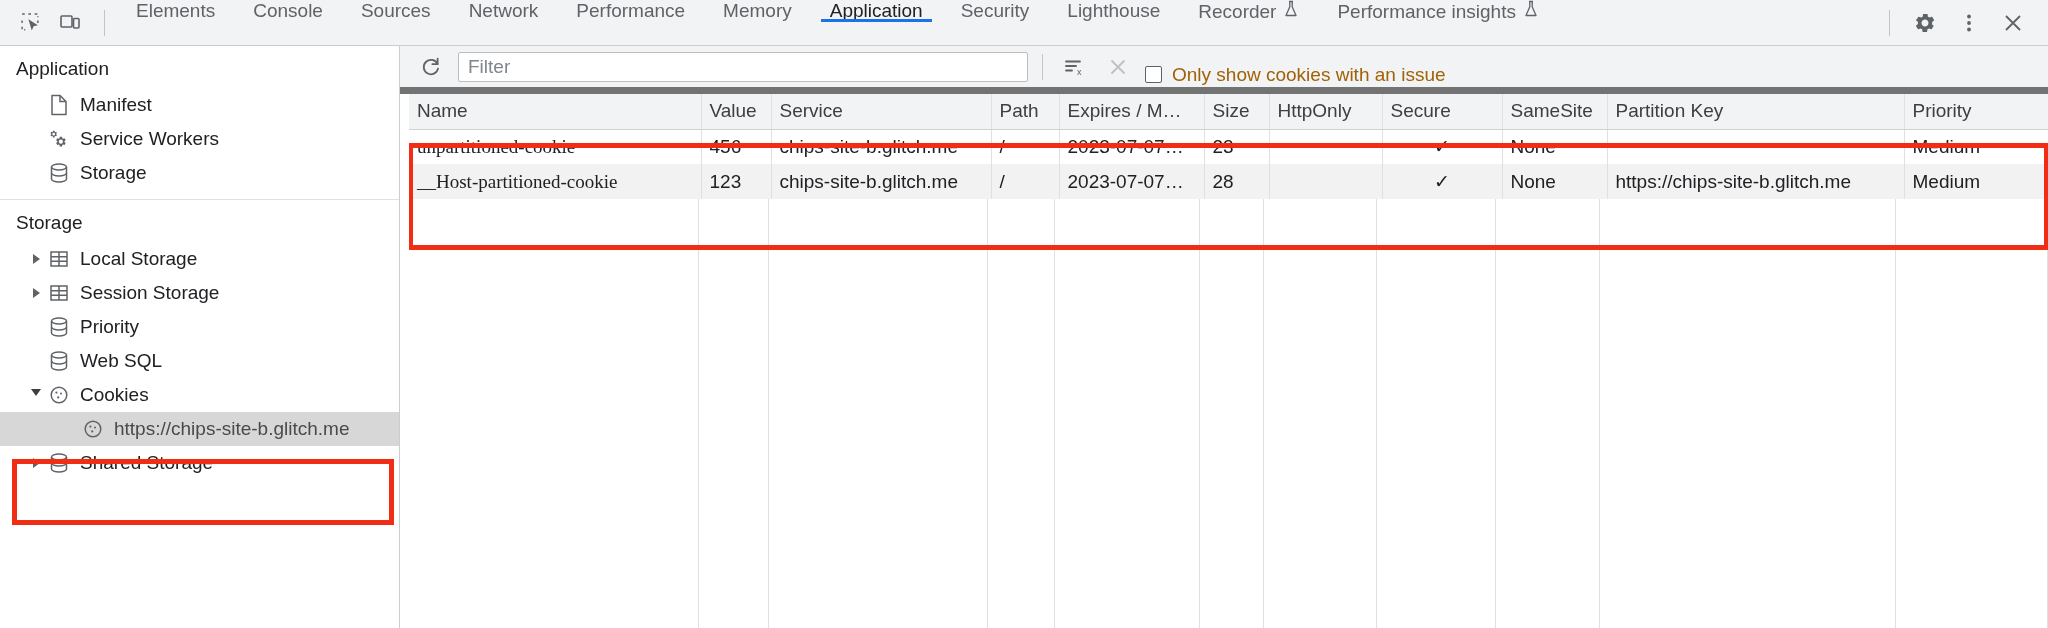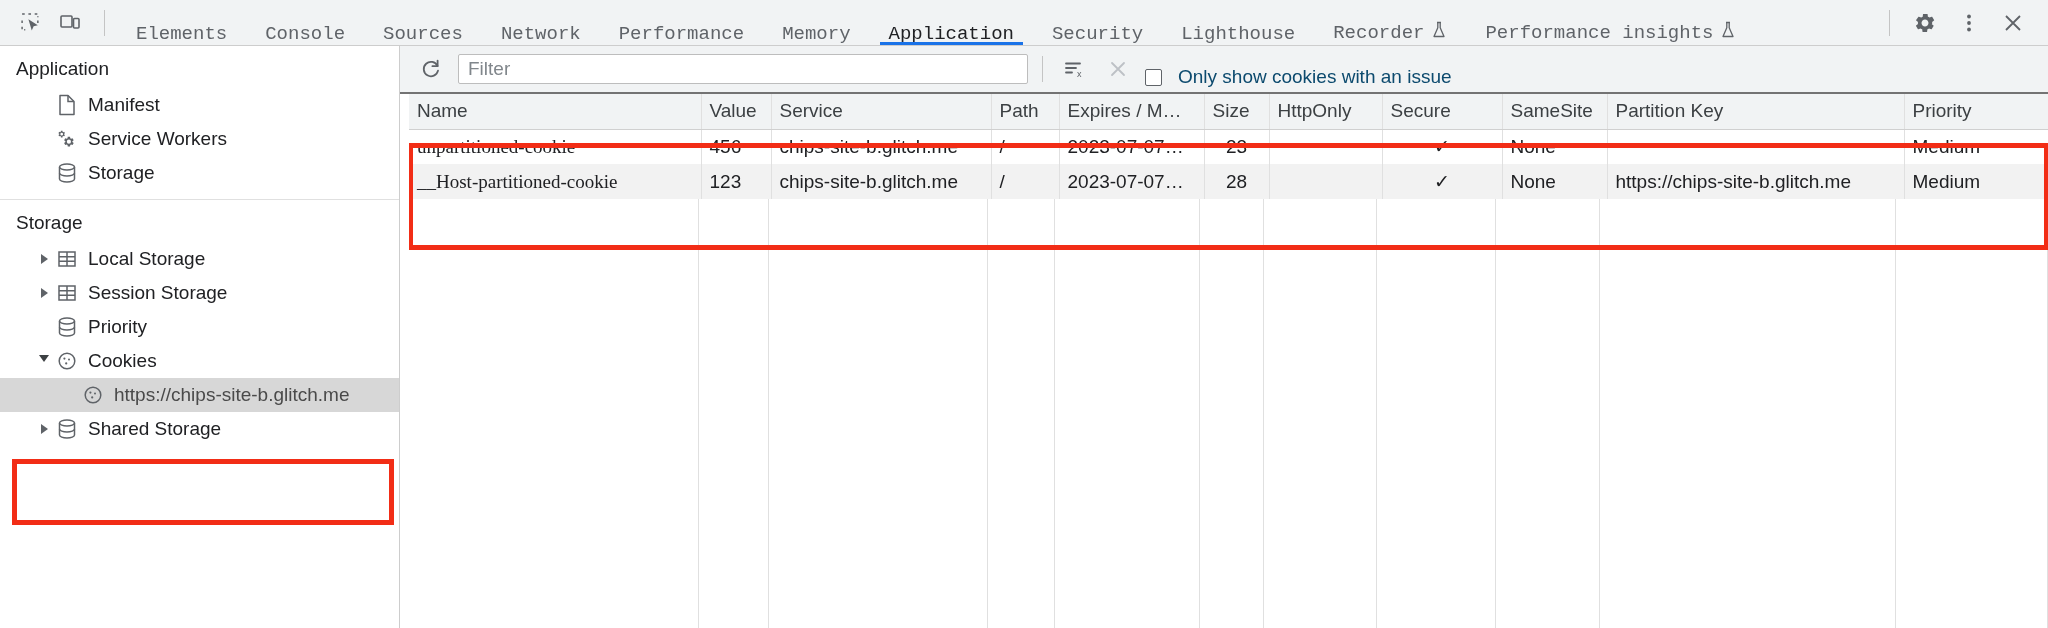--- a/index.html
+++ b/index.html
@@ -20,21 +20,21 @@
     position: relative;
   }
   .tb-icon-group { display:flex; align-items:center; padding-left: 12px; gap: 4px; }
   .tb-icon {
     width: 36px; height: 36px;
     display: flex; align-items: center; justify-content: center;
     border-radius: 3px;
   }
   .tb-sep { width:1px; background:#c4c4c4; margin: 10px 12px; height: 26px; align-self:center; }
 
-  .tab-list { display: flex; align-items: flex-end; flex: 1; font-family: Liberation Mono, monospace; }
+  .tab-list { display: flex; align-items: flex-start; flex: 1; }
   .tab {
     display: flex; align-items: center; gap: 7px;
     padding: 0 19px;
     font-size: 19px;
     color: #5f6368;
     position: relative;
     white-space: nowrap;
   }
   .tab.active { color: #202124; font-weight: 500; }
   .tab.active::after {
@@ -58,21 +58,21 @@
   }
   .side-section-title {
     font-size: 19px; color: #202124;
     padding: 12px 0 8px 16px;
   }
   .side-divider { height: 1px; background: #e0e0e0; margin: 9px 0 0 0; }
 
   .tree-item {
     display: flex; align-items: center;
     height: 34px;
-    padding-left: 36px;
+    padding-left: 28px;
     font-size: 19px;
     color: #202124;
     white-space: nowrap;
   }
   .tree-item.child { padding-left: 62px; }
   .tree-item.selected { background: #d7d7d7; }
   .tree-item.selected .t-label { color: #4a4a4a; }
   .twisty {
     width: 16px; min-width:16px; height: 16px;
     display:flex; align-items:center; justify-content:center;
@@ -82,21 +82,21 @@
   .tri { width:0;height:0;border-left:7px solid #5f6368;border-top:5px solid transparent;border-bottom:5px solid transparent; }
   .tri.open { border-left:5px solid transparent;border-right:5px solid transparent;border-top:7px solid #3c4043; }
   .t-icon { width: 26px; min-width:26px; display:flex; align-items:center; justify-content:center; margin-right: 8px; }
   .t-label { overflow: hidden; text-overflow: ellipsis; }
 
   
   .main { flex: 1; display: flex; flex-direction: column; min-width:0; background:#fff; }
   .filter-bar {
     height: 48px;
     background: #f1f3f4;
-    border-bottom: 2px solid #737373;
+    border-bottom: 7px solid #737373;
     display: flex; align-items: center;
     padding: 0 14px;
     gap: 10px;
   }
   .fb-btn {
     width: 34px; height: 34px;
     display:flex; align-items:center; justify-content:center;
     border-radius: 3px;
   }
   .filter-input {
@@ -106,21 +106,21 @@
     border: 1px solid #bdbdbd;
     border-radius: 2px;
     padding: 0 9px;
     font-size: 19px;
     font-family: "Liberation Sans", sans-serif;
     color: #202124;
     max-width: 570px;
   }
   .filter-input::placeholder { color: #80868b; }
   .fb-sep { width:1px; height:26px; background:#c4c4c4; margin: 0 4px; }
-  .cb-wrap { display:flex; align-items:center; gap: 16px; font-size: 19px; color: #0c4a6e; white-space:nowrap;margin-top:16px; }
+  .cb-wrap { display:flex; align-items:center; gap: 10px; font-size: 19px; color: #a16207; white-space:nowrap;margin-top:16px; }
   .cbox {
     width: 17px; height: 17px; border: 1px solid #5f6368;
     border-radius: 2px; background: #fff;
   }
 
   
   .grid-wrap { flex: 1; position: relative; overflow: hidden; margin-left: 9px; }
   table.grid { width: 100%; border-collapse: collapse; table-layout: fixed; }
   table.grid th, table.grid td {
     font-size: 19px;
@@ -132,21 +132,21 @@
     color: #202124;
     overflow: hidden;
     white-space: nowrap;
     text-overflow: ellipsis;
   }
   table.grid th {
     background: #f1f3f4;
     border-bottom: 1px solid #d0d0d0;
     color: #3c4043;
   }
-  table.grid td.num { text-align: center; }
+  table.grid td.num { text-align: left; }
   table.grid td.ctr { text-align: center; }
   tr.row-odd td { background: #ffffff; }
   tr.row-even td { background: #f2f2f2; }
   td.name-cell { padding-left: 26px; font-family: Liberation Serif, serif; }
 
   .filler { display: flex; height: 100%; }
   .filler-col { border-right: 1px solid #e0e0e0; height: 100%; }
 
   
   .annot {
@@ -320,20 +320,31 @@
       <span class="t-icon">
         <svg width="22" height="22" viewBox="0 0 22 22">
           <ellipse cx="11" cy="5" rx="7.5" ry="3" stroke="#5f6368" stroke-width="1.5" fill="none"></ellipse>
           <path d="M3.5 5v12c0 1.66 3.36 3 7.5 3s7.5-1.34 7.5-3V5" stroke="#5f6368" stroke-width="1.5" fill="none"></path>
           <path d="M3.5 11c0 1.66 3.36 3 7.5 3s7.5-1.34 7.5-3" stroke="#5f6368" stroke-width="1.5" fill="none"></path>
         </svg>
       </span>
       <span class="t-label">Priority</span>
     </div>
 
+    <div class="tree-item">
+      <span class="twisty none"></span>
+      <span class="t-icon">
+        <svg width="22" height="22" viewBox="0 0 22 22">
+          <ellipse cx="11" cy="5" rx="7.5" ry="3" stroke="#5f6368" stroke-width="1.5" fill="none"></ellipse>
+          <path d="M3.5 5v12c0 1.66 3.36 3 7.5 3s7.5-1.34 7.5-3V5" stroke="#5f6368" stroke-width="1.5" fill="none"></path>
+          <path d="M3.5 11c0 1.66 3.36 3 7.5 3s7.5-1.34 7.5-3" stroke="#5f6368" stroke-width="1.5" fill="none"></path>
+        </svg>
+      </span>
+      <span class="t-label">Web SQL</span>
+    </div>
 
     <div class="tree-item">
       <span class="twisty">
           <span class="tri open"></span>
         </span>
       <span class="t-icon">
         <svg width="22" height="22" viewBox="0 0 22 22">
           <circle cx="11" cy="11" r="7.8" stroke="#5f6368" stroke-width="1.5" fill="none"></circle>
           <circle cx="8.4" cy="8.6" r="1.1" fill="#5f6368"></circle>
           <circle cx="13" cy="9.6" r="1" fill="#5f6368"></circle>

